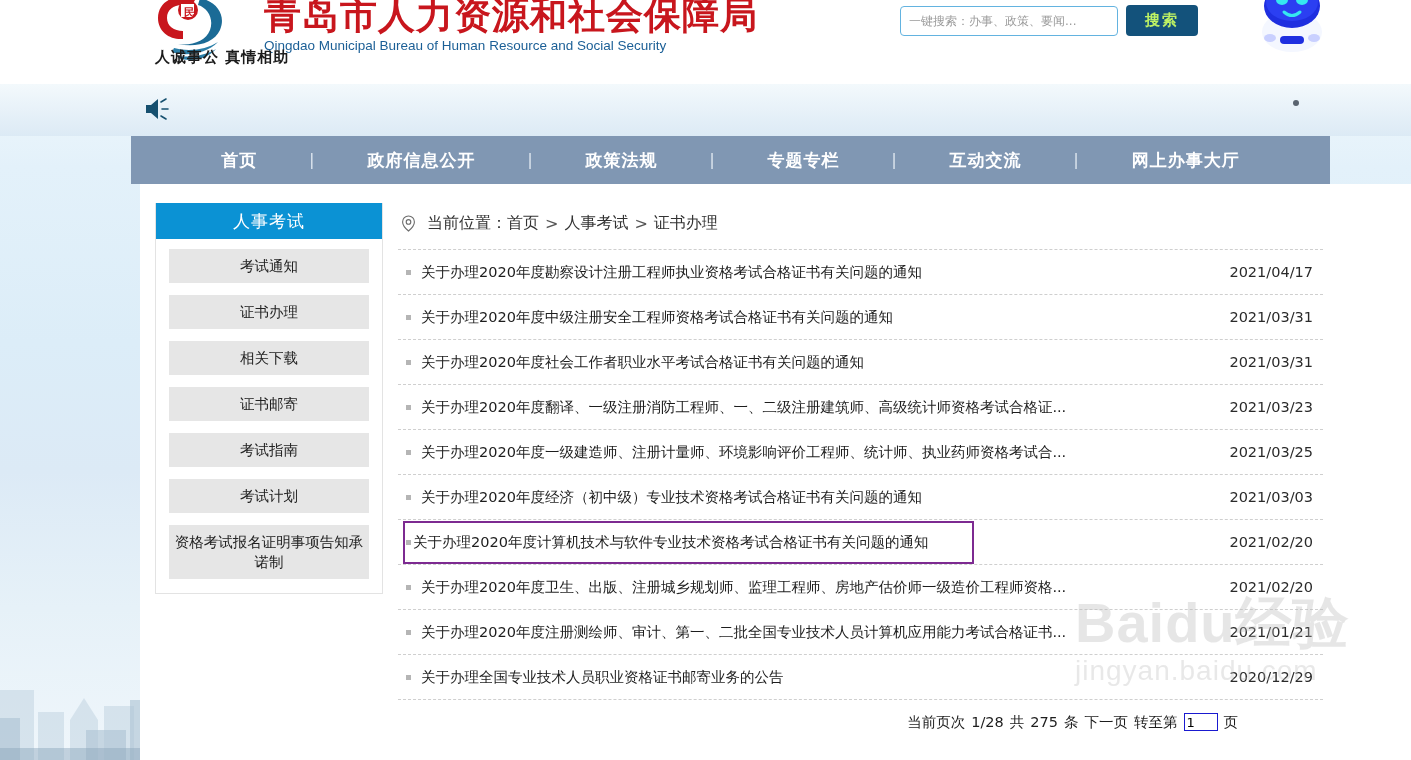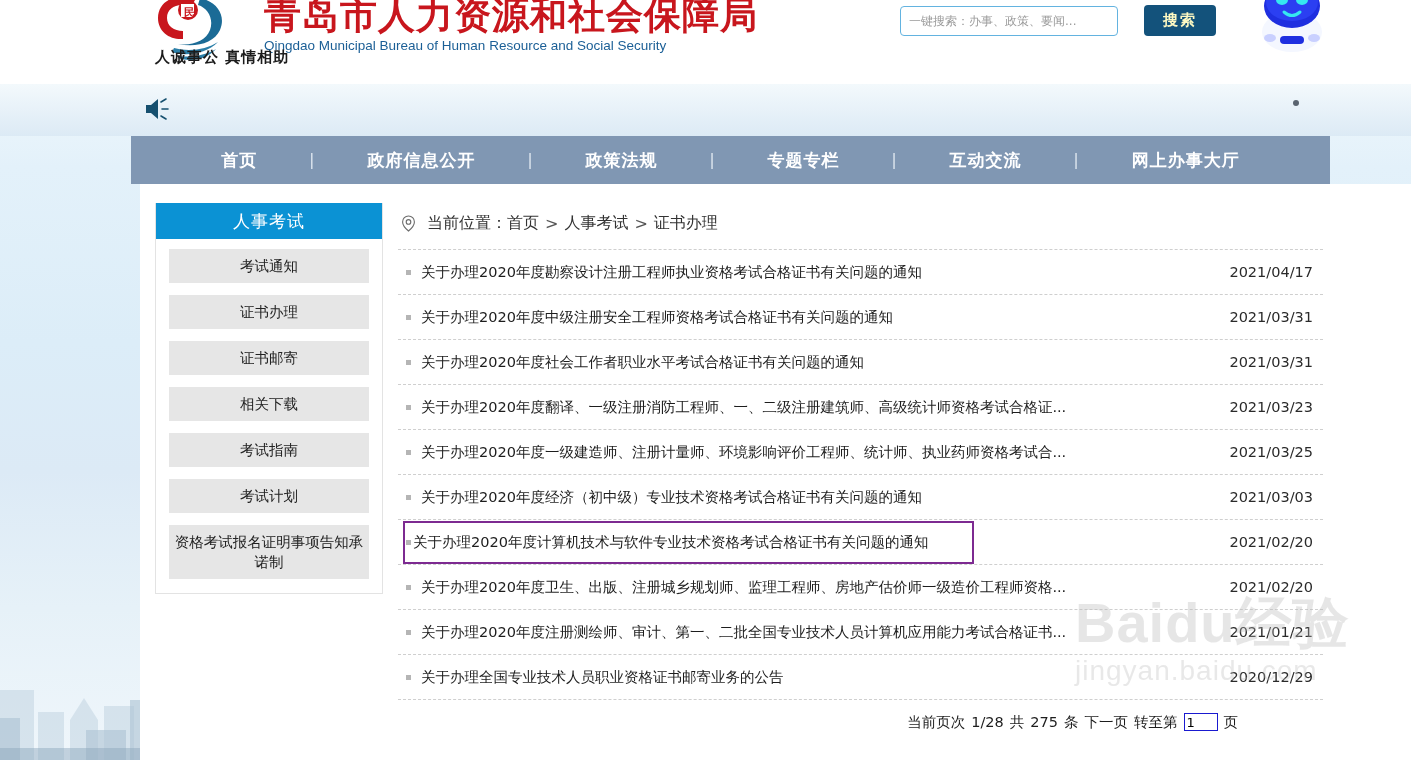--- a/index.html
+++ b/index.html
@@ -87,24 +87,24 @@
     border-radius: 4px;
     background: #ffffff;
     padding: 0 8px;
     font-size: 12px;
     color: #333;
     outline: none;
     font-family: "DejaVu Sans", "Liberation Sans", sans-serif;
   }
   .search-input::placeholder { color: #9b9b9b; }
   .search-btn {
-    margin-left: 26px;
+    margin-left: 8px;
     width: 72px; height: 31px;
     background: #13527b;
-    color: #fef9c3;
+    color: #bef264;
     border: none;
     border-radius: 4px;
     font-family: "DejaVu Sans", "Liberation Sans", sans-serif;
     font-size: 15px;
     font-weight: bold;
     letter-spacing: 2px;
     cursor: pointer;
   }
 
   
@@ -405,22 +405,22 @@
     <span class="nav-item">网上办事大厅</span>
   </div>
 
   <div class="content-shell">
 
     <div class="sidebar">
       <div class="sidebar-head">人事考试</div>
       <div class="sidebar-body">
         <div class="sidebar-item">考试通知</div>
         <div class="sidebar-item">证书办理</div>
+        <div class="sidebar-item">相关下载</div>
         <div class="sidebar-item">证书邮寄</div>
-        <div class="sidebar-item">相关下载</div>
         <div class="sidebar-item">考试指南</div>
         <div class="sidebar-item">考试计划</div>
         <div class="sidebar-item">资格考试报名证明事项告知承诺制</div>
       </div>
     </div>
 
     <div class="main-panel">
 
       <div class="breadcrumb">
         <svg class="pin-icon" viewBox="0 0 17 17">

